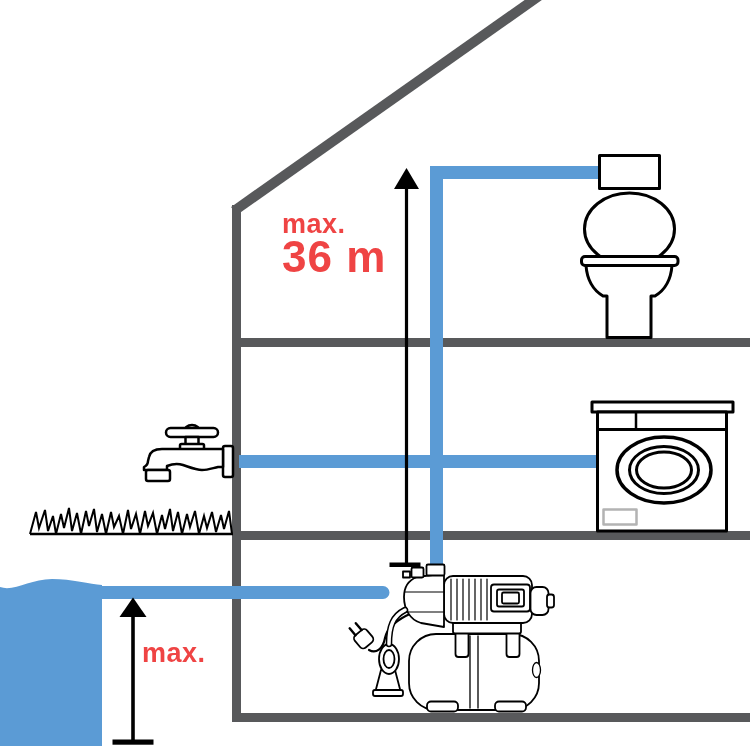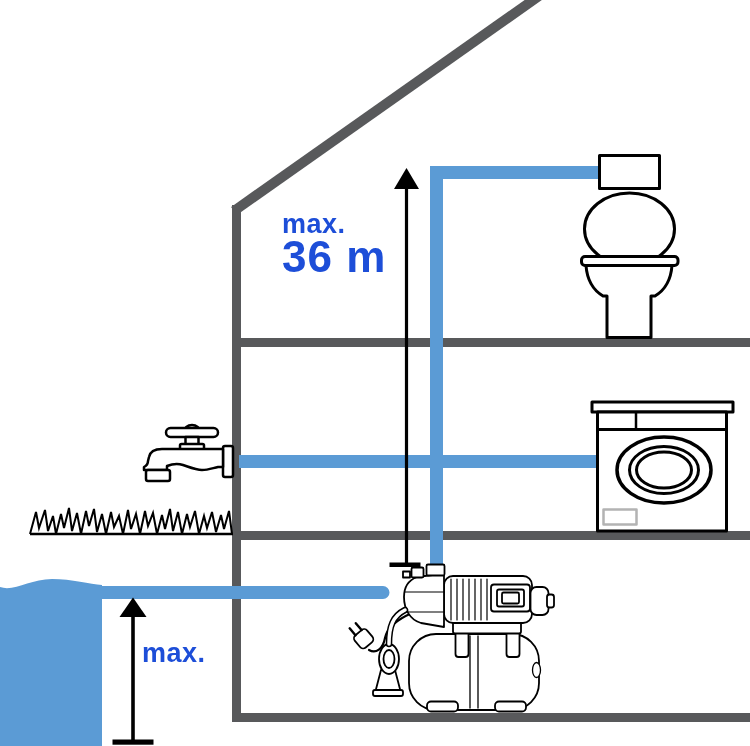--- a/index.html
+++ b/index.html
@@ -14,21 +14,21 @@
   svg { position: absolute; left: 0; top: 0; display: block; }
 
   
   .water     { fill: var(--water, #5b9bd5); }
   .structure { fill: var(--structure, #58595b); }
   .roofline  { stroke: var(--structure, #58595b); }
   .ink       { stroke: var(--outline, #000); }
 
   .label {
     position: absolute;
-    color: #1d4ed8;
+    color: #ef4444;
     font-weight: bold;
     white-space: nowrap;
     user-select: none;
   }
   .lbl-small { font-size: 27px; line-height: 24px; letter-spacing: 0.5px; }
   .lbl-big   { font-size: 44px; line-height: 34px; margin-top: 4px; letter-spacing: 1px; }
   #label-delivery { left: 282px; top: 212px; }
   #label-suction  { left: 142px; top: 641px; }
 </style>
 </head>

